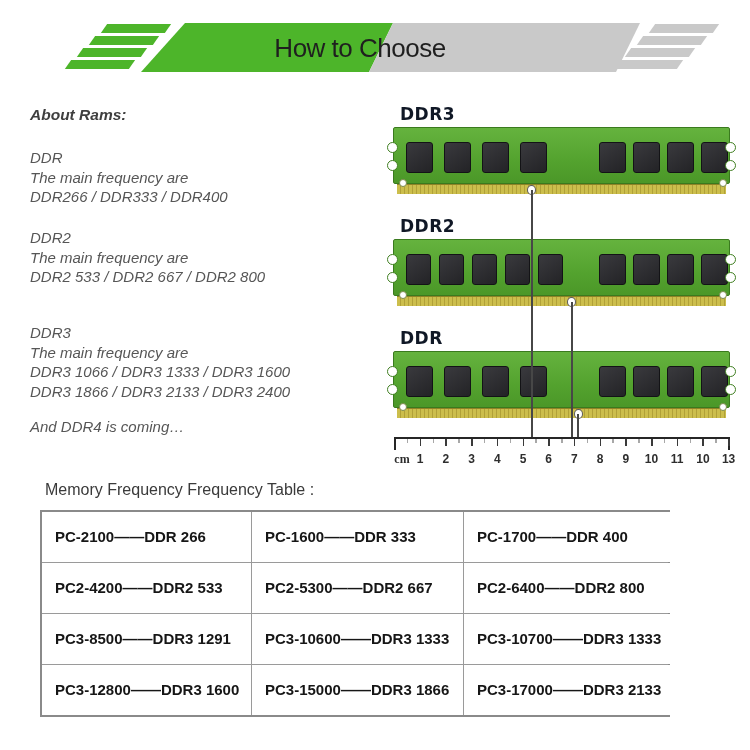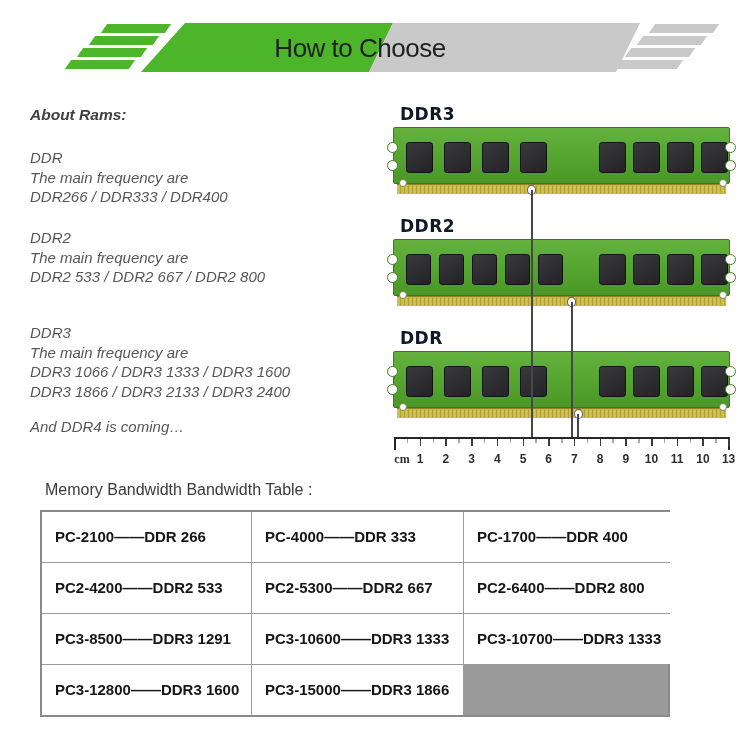--- a/index.html
+++ b/index.html
@@ -216,28 +216,29 @@
         <div class="ruler-num" style="left: 666.2px;">11</div>
         <div class="ruler-tick" style="left: 702.4px;"></div>
         <div class="ruler-tick minor" style="left: 689.55px;"></div>
         <div class="ruler-num" style="left: 691.9px;">10</div>
         <div class="ruler-tick" style="left: 728.1px;"></div>
         <div class="ruler-tick minor" style="left: 715.25px;"></div>
         <div class="ruler-num" style="left: 717.6px;">13</div>
       </div>
   </div>
 
-  <div id="table-heading">Memory Bandwidth Bandwidth Table :</div>
+  <div id="table-heading">Memory Frequency Frequency Table :</div>
   <div id="freq-table">
       <div class="cell">PC-2100——DDR 266</div>
-      <div class="cell">PC-4000——DDR 333</div>
+      <div class="cell">PC-1600——DDR 333</div>
       <div class="cell">PC-1700——DDR 400</div>
       <div class="cell">PC2-4200——DDR2 533</div>
       <div class="cell">PC2-5300——DDR2 667</div>
       <div class="cell">PC2-6400——DDR2 800</div>
       <div class="cell">PC3-8500——DDR3 1291</div>
       <div class="cell">PC3-10600——DDR3 1333</div>
       <div class="cell">PC3-10700——DDR3 1333</div>
       <div class="cell">PC3-12800——DDR3 1600</div>
       <div class="cell">PC3-15000——DDR3 1866</div>
+      <div class="cell">PC3-17000——DDR3 2133</div>
     </div>
 
 </div>
 
 </body></html>

